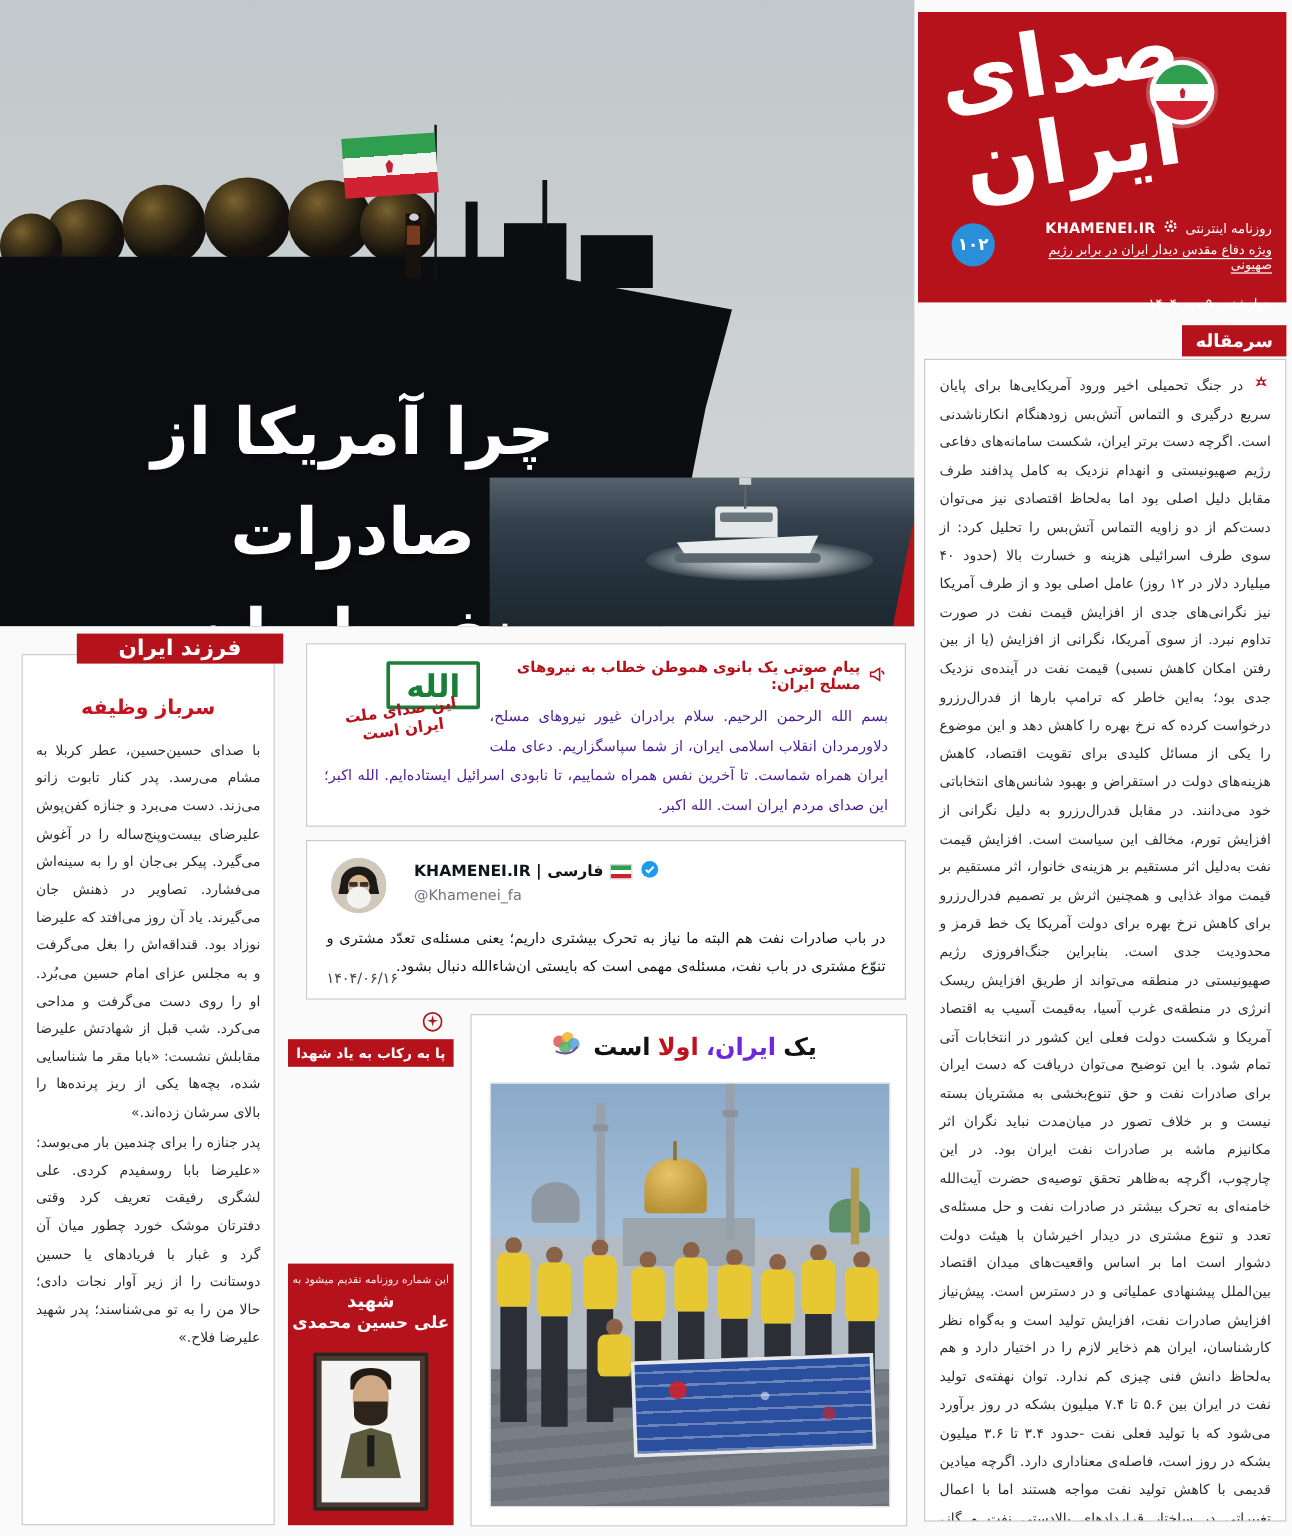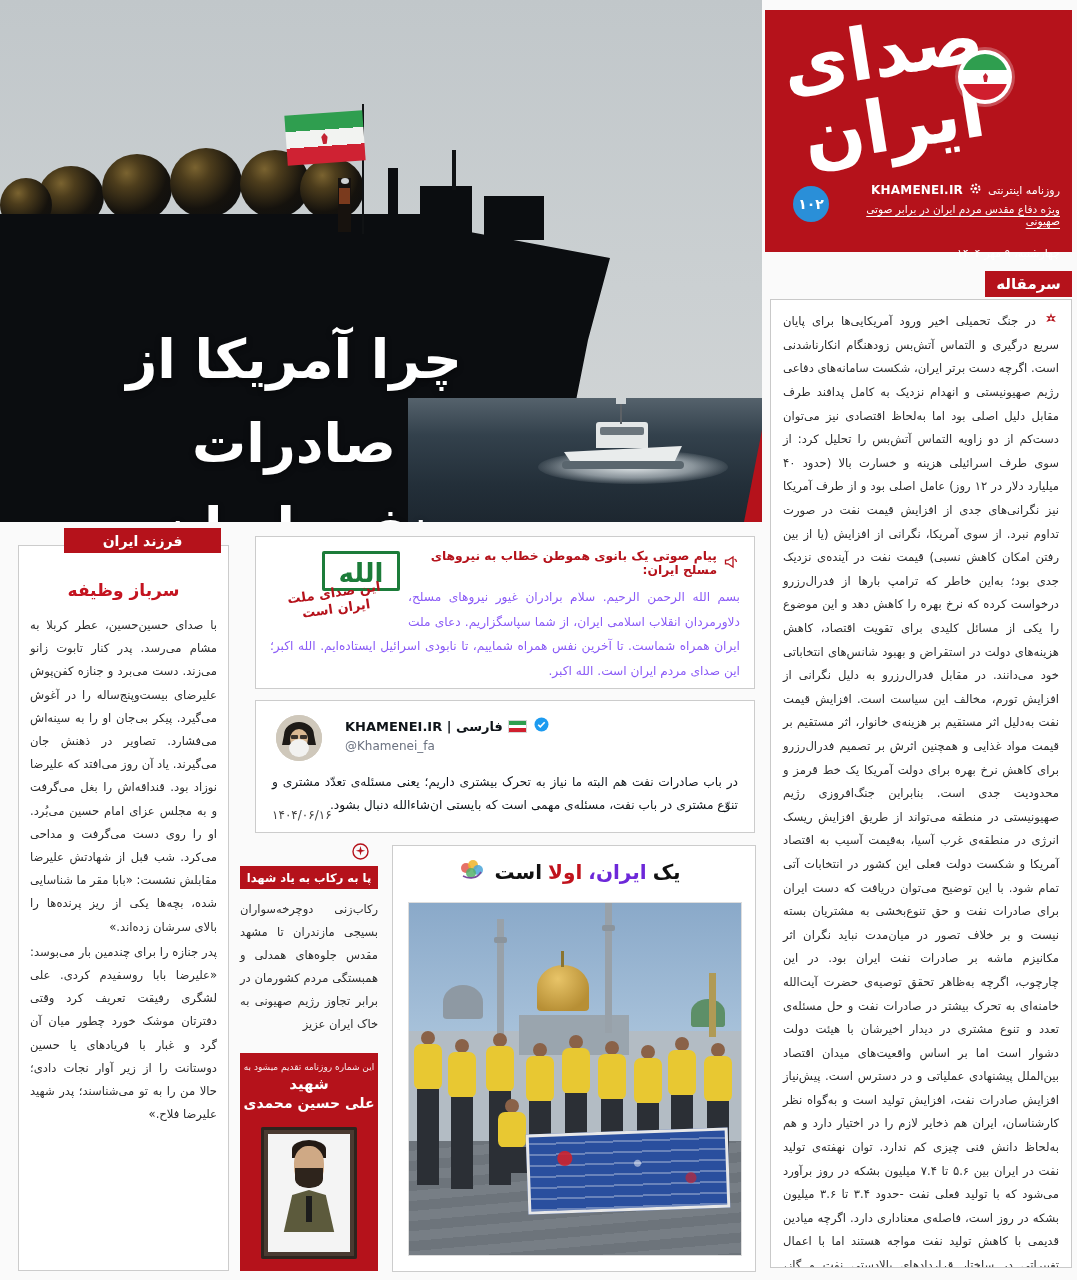--- a/index.html
+++ b/index.html
@@ -56,21 +56,21 @@
   .mast-lines{position:absolute;right:12px;top:172px;width:220px;direction:rtl;color:#fff;text-align:right;}
   .pub-row{display:flex;flex-direction:row;justify-content:flex-start;align-items:center;gap:4px;font-size:11px;}
   .pub-site{font-weight:bold;font-size:12px;direction:ltr;letter-spacing:.2px;}
   .edition-line{font-size:10.6px;margin-top:5px;text-decoration:underline;text-underline-offset:3px;}
   .date-line{font-size:11px;margin-top:20px;}
 
   
   .sec-label{position:absolute;background:#b5121b;color:#fff;font-weight:bold;direction:rtl;
         display:flex;align-items:center;justify-content:center;z-index:3;}
   .editorial-label{left:985px;top:271px;width:87px;height:26px;font-size:15px;}
-  .child-label{left:64px;top:528px;width:157px;height:25px;font-size:14px;}
+  .child-label{left:64px;top:528px;width:172px;height:25px;font-size:18px;}
   .cyc-label{left:240px;top:866px;width:138px;height:23px;font-size:11.5px;}
 
   
   .editorial-box{position:absolute;left:770px;top:299px;width:302px;height:969px;background:#fff;
         border:1px solid #c9c9c9;box-sizing:border-box;padding:10px 12px;overflow:hidden;}
   .editorial-text{direction:rtl;text-align:justify;font-size:11.6px;line-height:23.6px;color:#2d2d2d;}
   .star-icon{display:inline-block;vertical-align:middle;margin:0 2px;}
 
   
   .child-box{position:absolute;left:18px;top:545px;width:211px;height:726px;background:#fff;
@@ -82,21 +82,21 @@
   
   .voice-box{position:absolute;left:255px;top:536px;width:500px;height:153px;background:#fff;
         border:1px solid #ccc;box-sizing:border-box;padding:12px 14px;overflow:hidden;direction:rtl;}
   .vm-logo{float:left;width:130px;height:78px;position:relative;margin:2px 8px 4px 0;}
   .vm-kufic{position:absolute;right:0;top:0;width:78px;height:40px;color:#1c7c3a;font-weight:bold;font-size:26px;
         line-height:38px;text-align:center;letter-spacing:-2px;border:3px solid #1c7c3a;box-sizing:border-box;
         border-radius:2px;overflow:hidden;}
   .vm-script{position:absolute;right:2px;top:34px;width:126px;color:#b5121b;font-weight:bold;font-size:13px;
         transform:rotate(-8deg);text-align:center;line-height:16px;}
   .vm-head{display:flex;align-items:center;gap:5px;color:#b5121b;font-weight:bold;font-size:12.3px;margin:0 0 8px 0;}
-  .vm-body{direction:rtl;text-align:justify;font-size:12.2px;line-height:24.6px;color:#8b5cf6;margin:0;}
+  .vm-body{direction:rtl;text-align:justify;font-size:12.2px;line-height:24.6px;color:#4c1d95;margin:0;}
 
   
   .tweet-box{position:absolute;left:255px;top:700px;width:500px;height:133px;background:#fff;
         border:1px solid #ccc;box-sizing:border-box;padding:14px 16px;}
   .tw-avatar{position:absolute;left:20px;top:14px;width:46px;height:46px;border-radius:50%;overflow:hidden;background:#cfc8bb;}
   .tw-nameblock{position:absolute;left:78px;top:16px;margin-left:11px;}
   .tw-namerow{display:flex;align-items:center;gap:5px;}
   .tw-name{font-weight:bold;font-size:13px;color:#0f1419;direction:ltr;}
   .flag-chip{width:17px;height:11px;display:inline-block;
         background:linear-gradient(180deg,#2f9e4f 0 33%,#fff 33% 66%,#d01f2e 66% 100%);border:0.5px solid #d7d7d7;}
@@ -216,21 +216,21 @@
       <div class="pub-row">
         <span>روزنامه اینترنتی</span>
         <span class="star-icon">
           <svg width="13" height="13" viewBox="0 0 13 13">
               <circle cx="6.5" cy="6.5" r="4" fill="none" stroke="#ffffff" stroke-width="2" stroke-dasharray="2 1.6"></circle>
               <circle cx="6.5" cy="6.5" r="1.6" fill="#ffffff"></circle>
             </svg>
         </span>
         <span class="pub-site">KHAMENEI.IR</span>
       </div>
-      <div class="edition-line">ویژه دفاع مقدس مردم ایران در برابر صوتی صهیونی</div>
+      <div class="edition-line">ویژه دفاع مقدس دیدار ایران در برابر رژیم صهیونی</div>
       <div class="date-line">چهارشنبه، ۹ مهر ۱۴۰۴</div>
     </div>
   </div>
 
   <div class="sec-label editorial-label">سرمقاله</div>
   <div class="editorial-box">
     <div class="editorial-text">
       <span class="star-icon">
         <svg width="12" height="12" viewBox="0 0 12 12">
             <path fill="#b5121b" d="M6 0l1.1 3.6L11 3l-2.8 2.4L10.7 9 6 7.4 1.3 9l2.5-3.6L1 3l3.9.6z"></path>
@@ -294,21 +294,20 @@
     <div class="tw-date">۱۴۰۴/۰۶/۱۶</div>
   </div>
 
   <div class="cyc-icon">
     <svg width="17" height="17" viewBox="0 0 17 17">
         <circle cx="8.5" cy="8.5" r="7.5" fill="none" stroke="#b5121b" stroke-width="1.4"></circle>
         <path fill="#b5121b" d="M8.5 3l1 3.7 3.7 1-3.7 1-1 3.7-1-3.7-3.7-1 3.7-1z"></path>
       </svg>
   </div>
   <div class="sec-label cyc-label">پا به رکاب به یاد شهدا</div>
-  <p class="cyc-text">رکاب‌زنی دوچرخه‌سواران بسیجی مازندران تا مشهد مقدس جلوه‌های همدلی و همبستگی مردم کشورمان در برابر تجاوز رژیم صهیونی به خاک ایران عزیز</p>
 
   <div class="martyr-card">
     <div class="m-intro">این شماره روزنامه تقدیم میشود به</div>
     <div class="m-title">شهید</div>
     <div class="m-name">علی حسین محمدی</div>
     <div class="m-frame">
       <div class="m-matte">
         <div class="m-hair"></div>
         <div class="m-face"></div>
         <div class="m-beard"></div>

